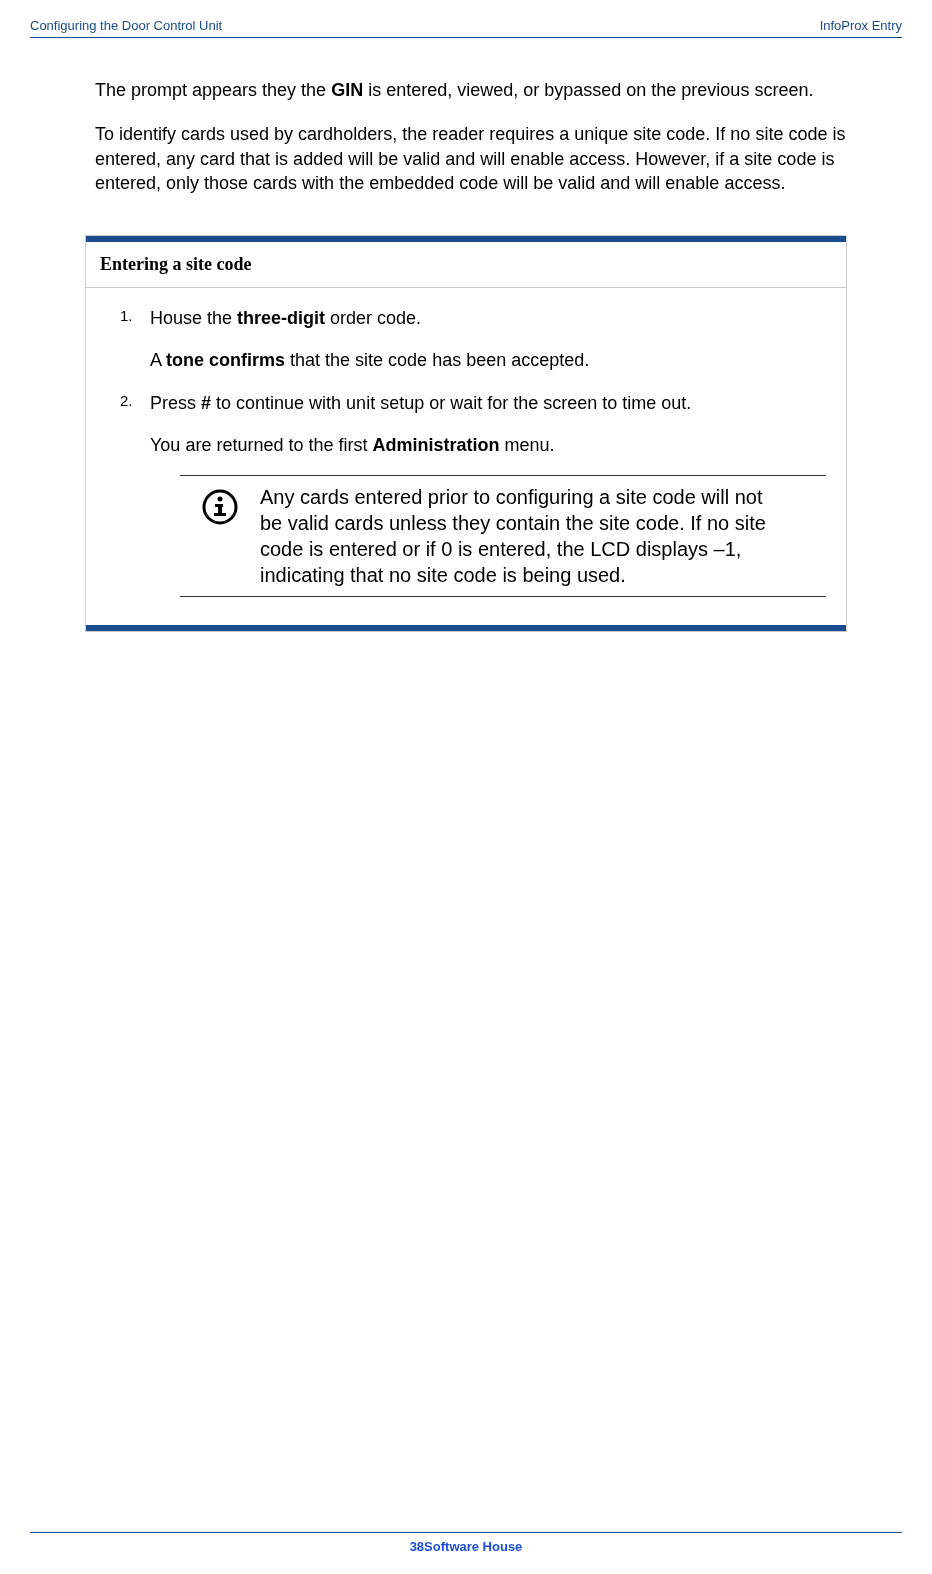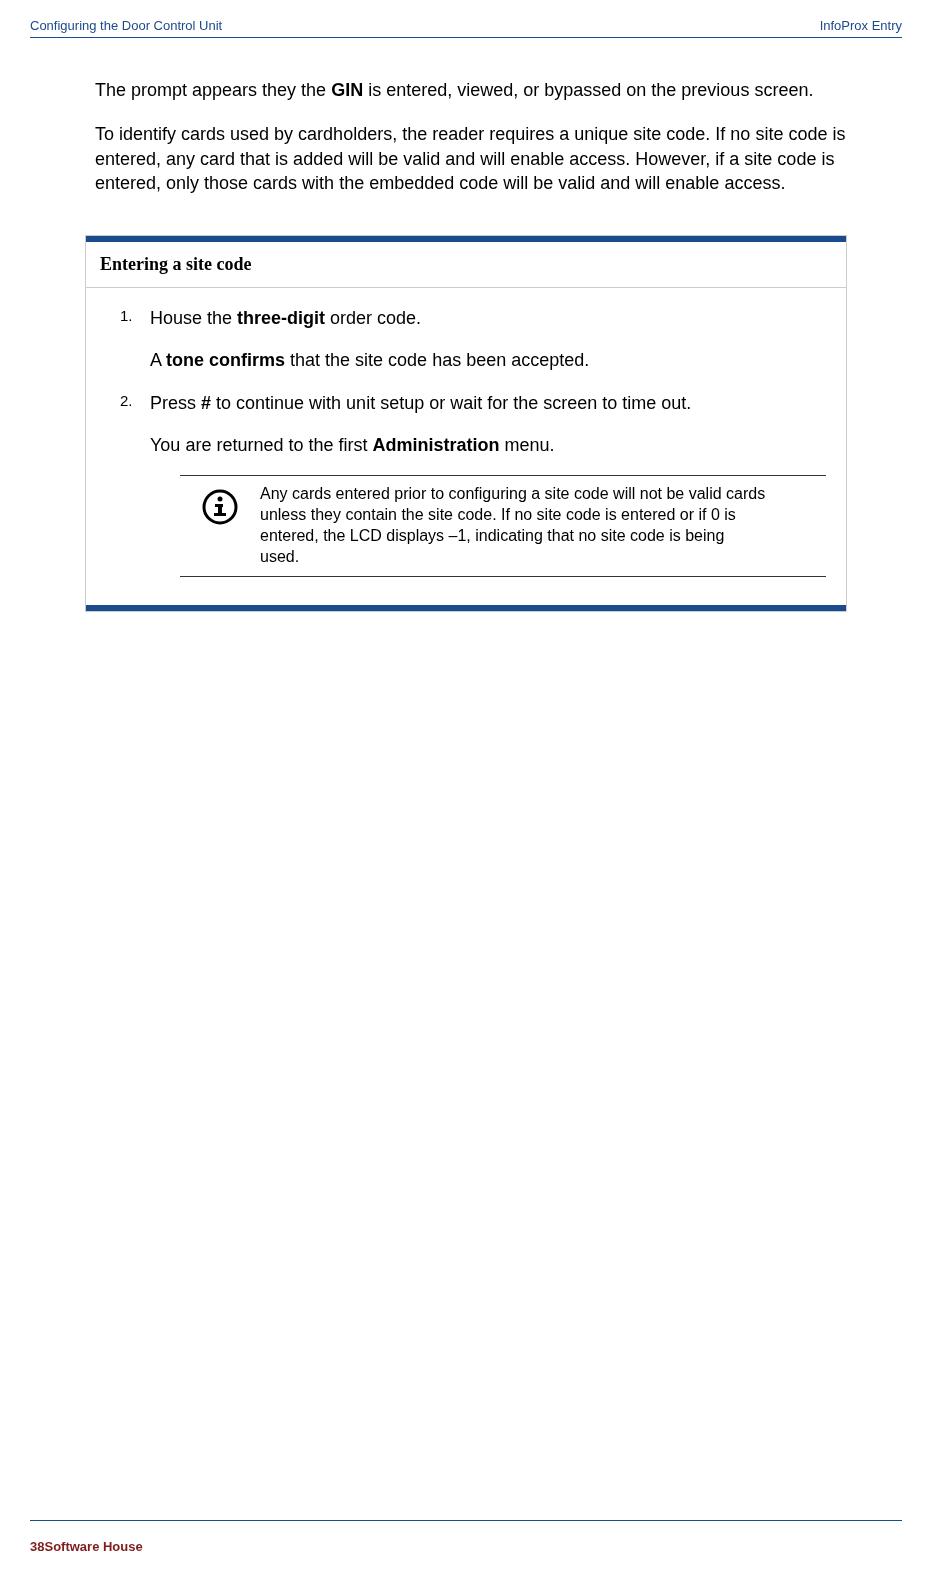--- a/index.html
+++ b/index.html
@@ -82,35 +82,35 @@
     }
     .info-icon-cell {
       width: 80px;
       flex-shrink: 0;
       display: flex;
       align-items: flex-start;
       justify-content: center;
       padding-top: 4px;
     }
     .info-text {
-      font-size: 16px;
+      font-size: 20px;
       line-height: 1.3;
       padding-right: 60px;
     }
     .footer {
       position: absolute;
       bottom: 20px;
       left: 30px;
       right: 30px;
       display: flex;
-      justify-content: flex-start;
+      justify-content: center;
       font-size: 13px;
-      color: #7f1d1d;
+      color: #1d4ed8;
       border-top: 1px solid #1a4b8c;
-      padding-top: 18px;
+      padding-top: 6px;
       font-weight: bold;
     }
     .footer .page-num { font-weight: bold; }
     .bottombar-thick {
       height: 6px;
       background: #1a4b8c;
     }
     b { font-weight: bold; }
   </style>
 </head>

